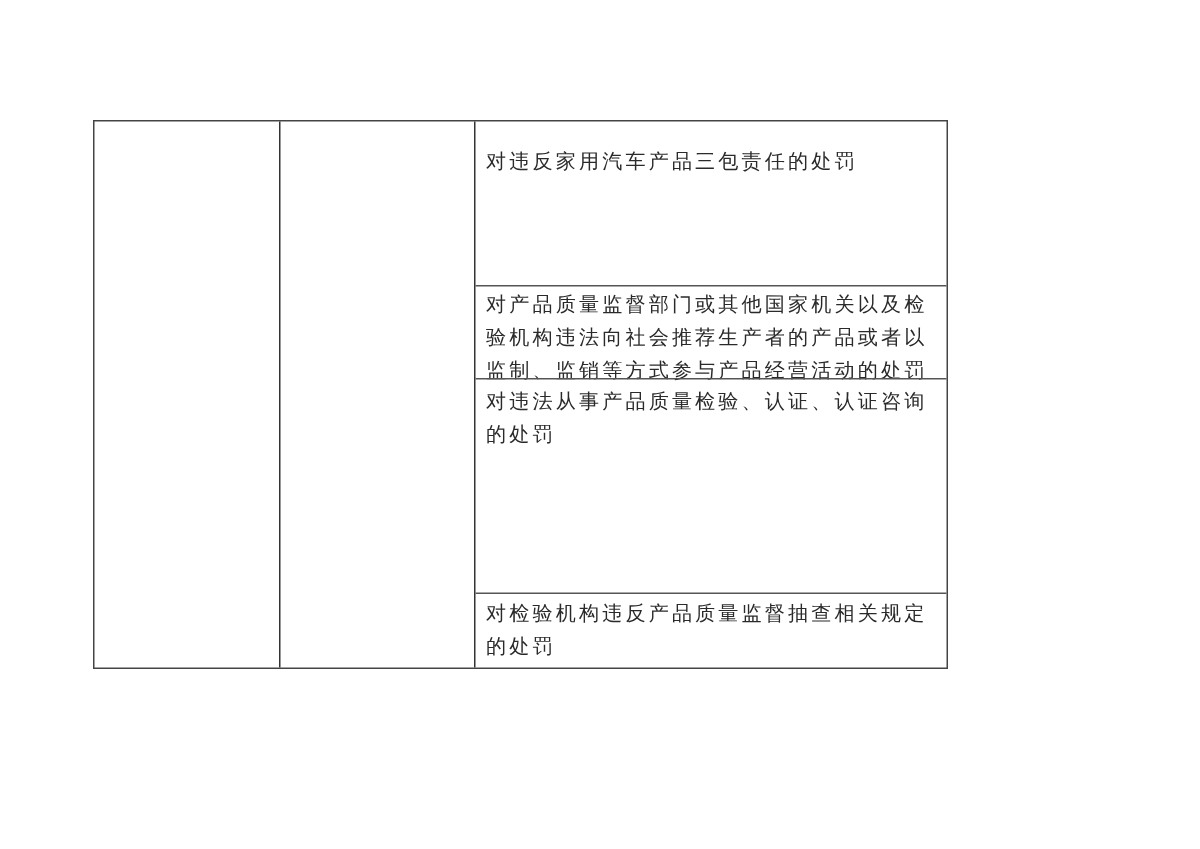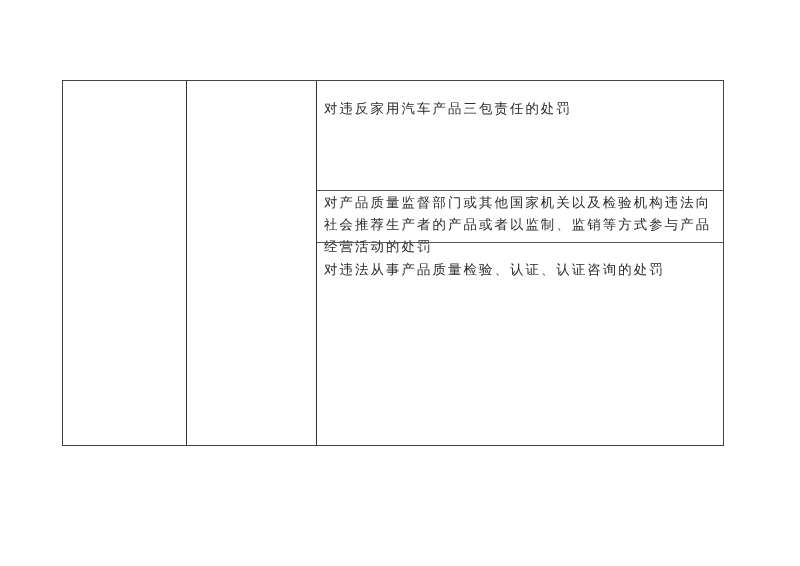--- a/index.html
+++ b/index.html
@@ -1,18 +1,18 @@
 <!DOCTYPE html>
 <html><head>
 <meta charset="utf-8">
 <style>
   html, body { margin:0; padding:0; background:#ffffff; }
   body { width:800px; height:566px; position:relative; overflow:hidden;
          font-family: "DejaVu Serif", "Liberation Serif", serif; color:#2a2a2a; }
-  .tbl { position:absolute; left:62px; top:80px; width:662px; height:366px;
+  .tbl { position:absolute; left:62px; top:80px; width:570px; height:366px;
          border:1.5px solid #444; box-sizing:border-box; }
   .vline { position:absolute; top:0; bottom:0; width:0; border-left:1.5px solid #333; }
   .rows { position:absolute; left:254px; top:0; right:0; bottom:0; }
   .row { position:absolute; left:0; right:0; box-sizing:border-box;
          border-top:1.5px solid #555; padding:0 6px 0 7px;
          display:flex; align-items:center; font-size:13.4px; letter-spacing:2.1px; line-height:22px; }
   .row.first { border-top:none; }
   .row.multi { align-items:flex-start; padding-top:1px; line-height:22px;font-family:Liberation Serif, serif; }
 </style>
 </head>
@@ -23,17 +23,20 @@
   <div class="vline" style="left:253px"></div>
   <div></div>
   <div></div>
   <div class="rows">
     <div class="row first" style="top:0;height:55px">
         <span>对违反家用汽车产品三包责任的处罚</span>
       </div>
     <div class="row multi" style="top:109px;height:62px">
         <span>对产品质量监督部门或其他国家机关以及检验机构违法向社会推荐生产者的产品或者以监制、监销等方式参与产品经营活动的处罚</span>
       </div>
-    <div class="row" style="top:161px;height:55px">
+    <div class="row" style="top:171px;height:55px">
         <span>对违法从事产品质量检验、认证、认证咨询的处罚</span>
+      </div>
+    <div class="row" style="top:314px;height:50px">
+        <span>对检验机构违反产品质量监督抽查相关规定的处罚</span>
       </div>
   </div>
 </div>
 
 </body></html>

